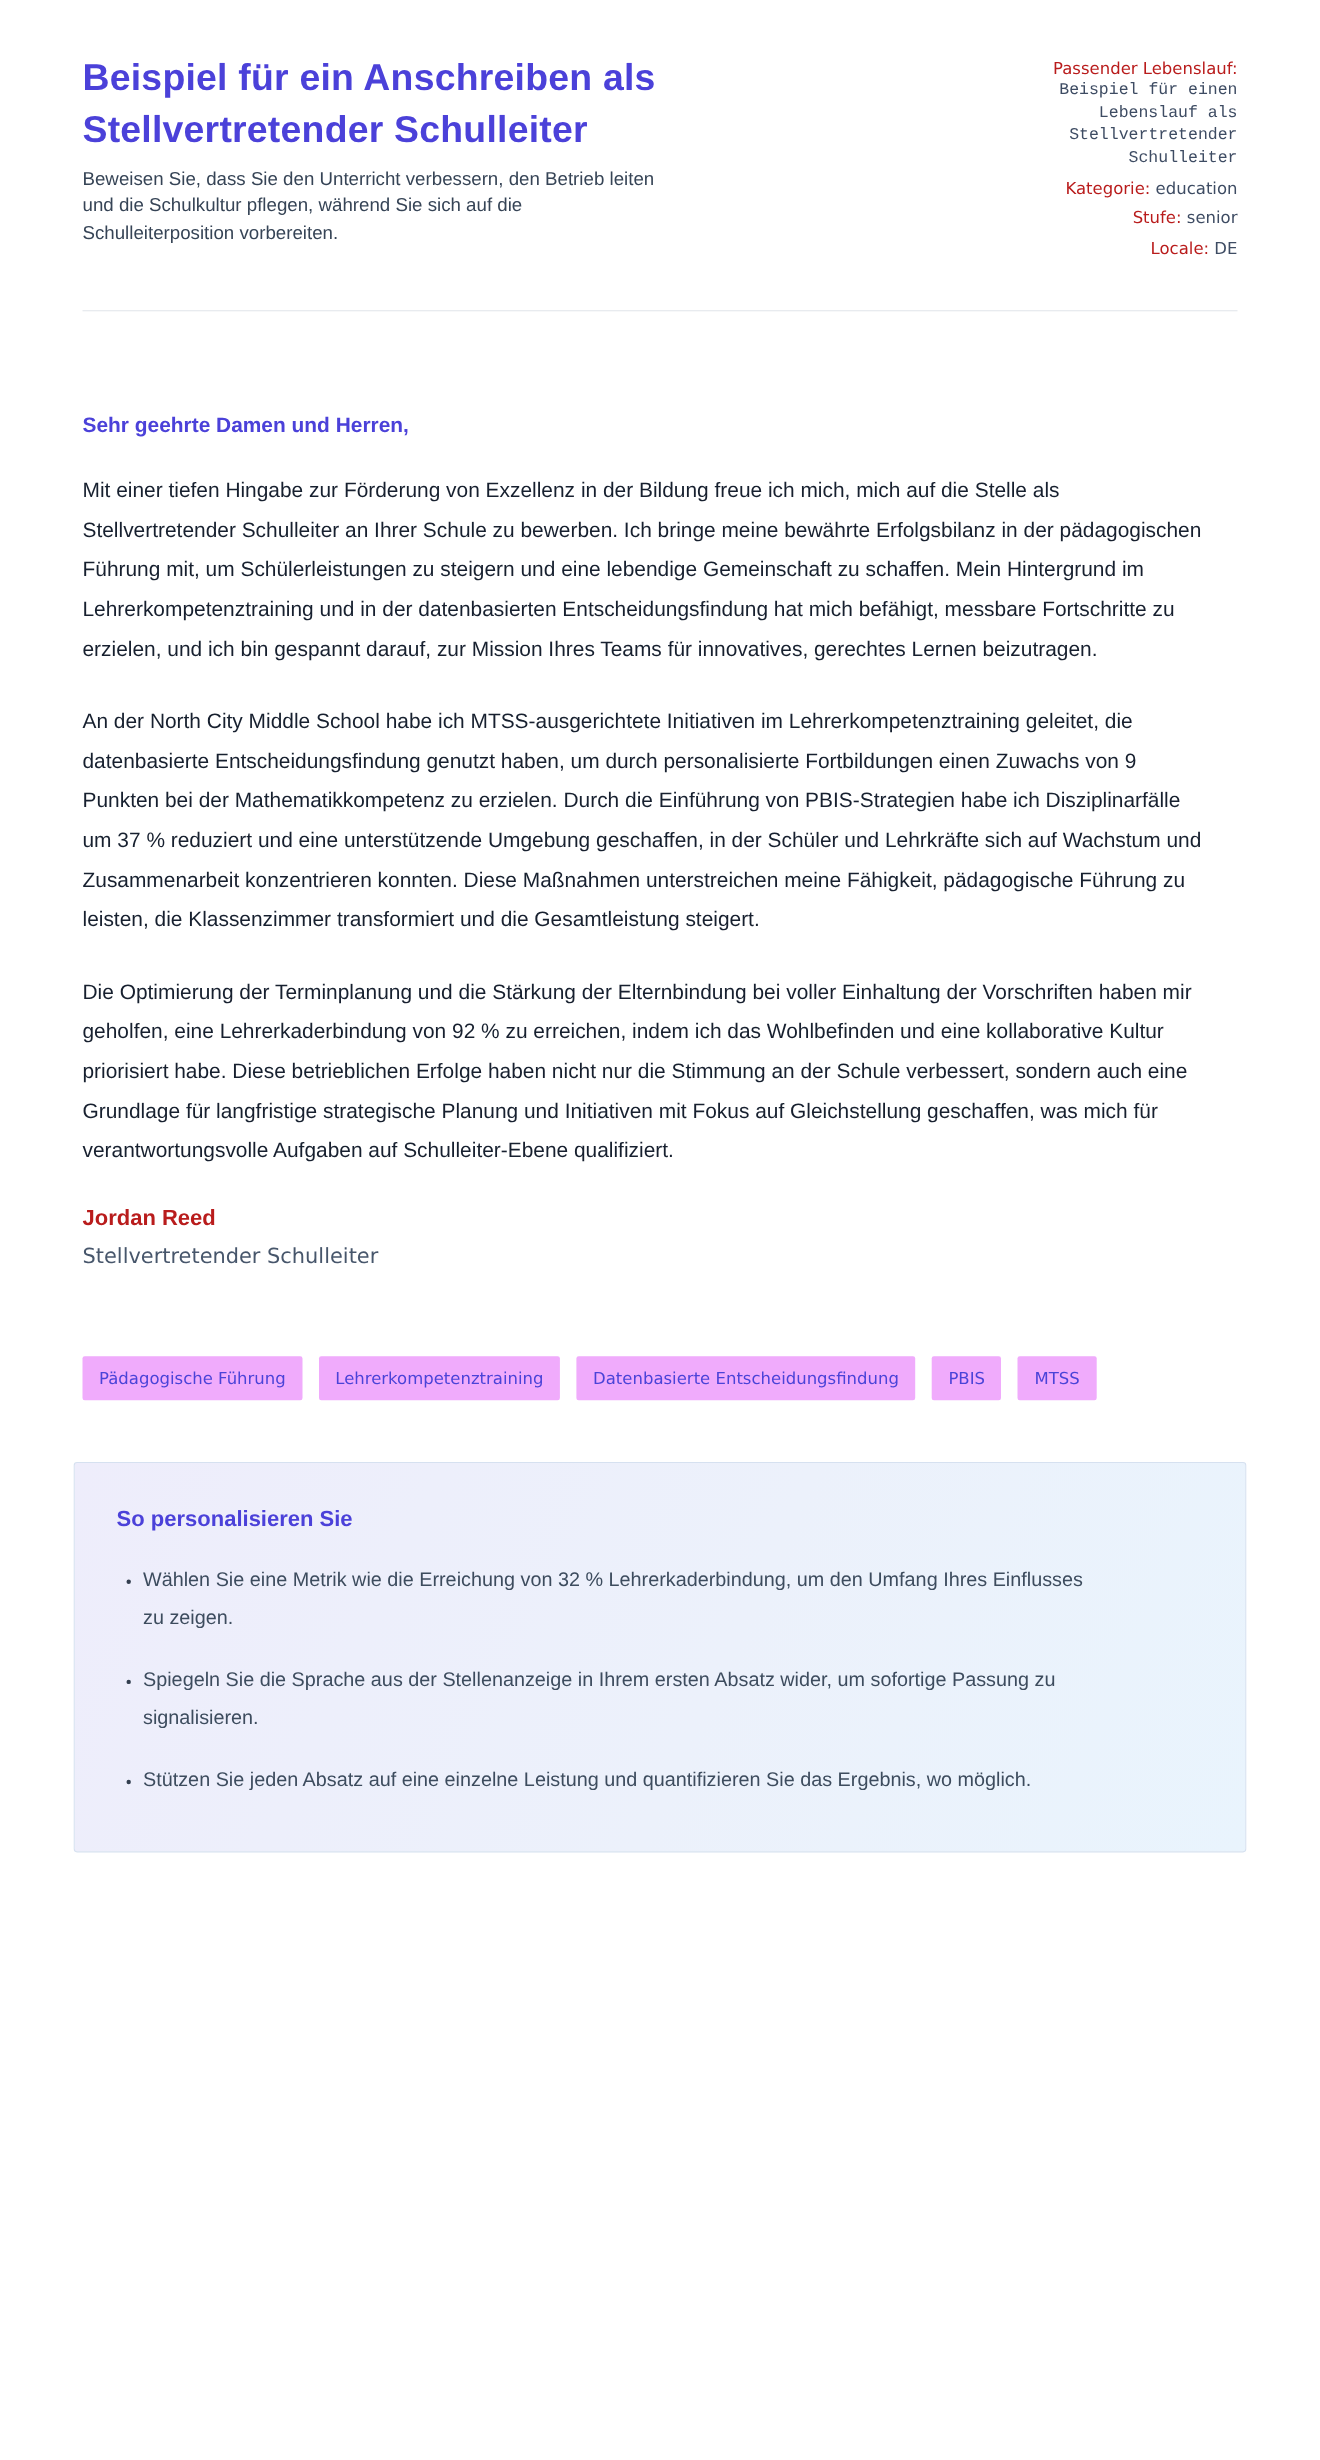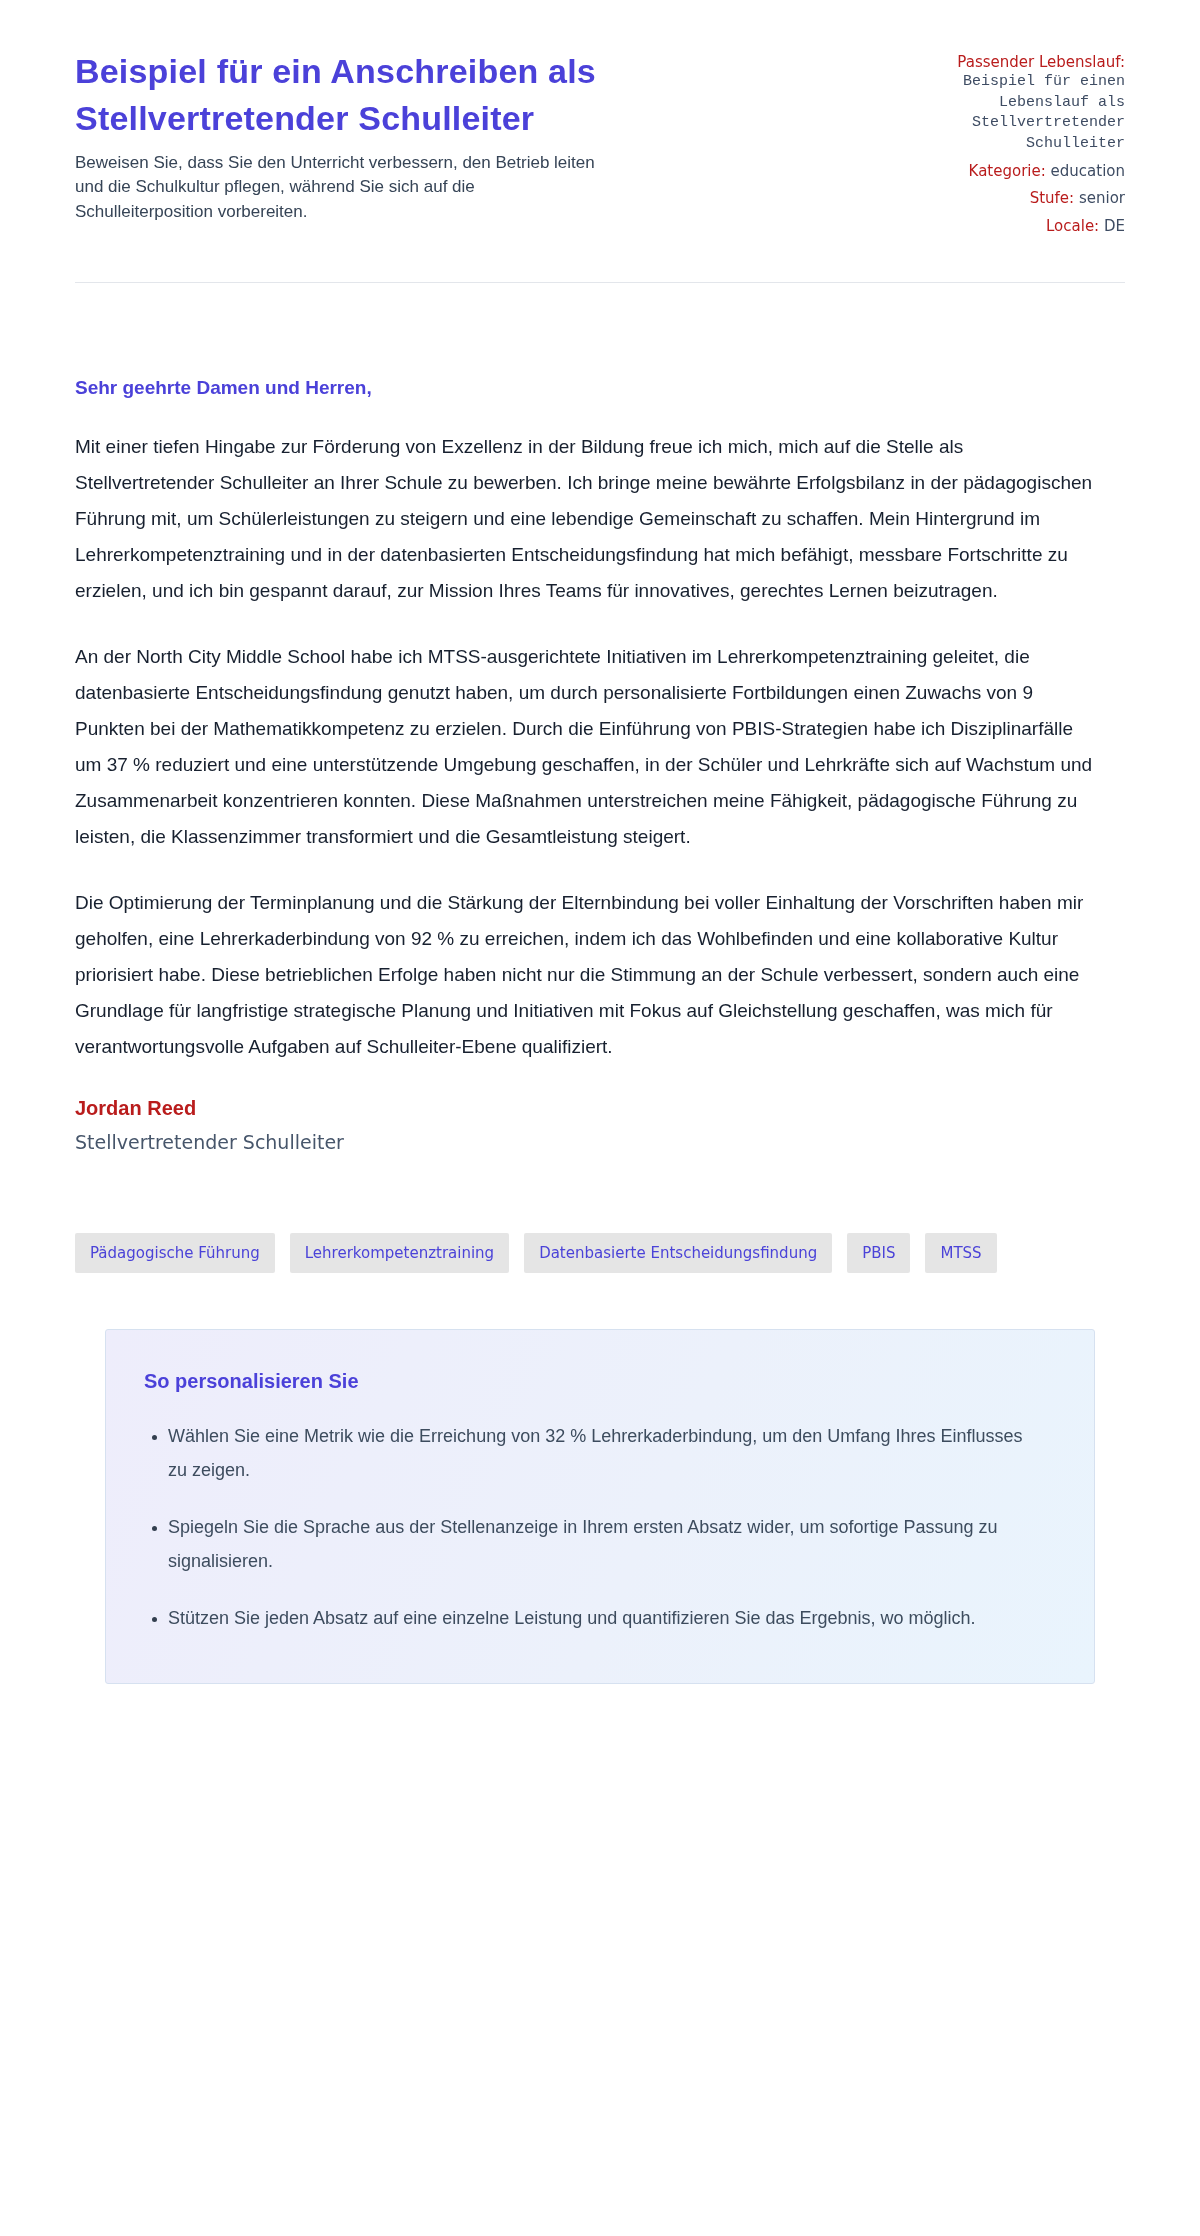--- a/index.html
+++ b/index.html
@@ -73,32 +73,32 @@
     margin-top: 11px;
     font-size: 19px;
     color: #47566B;
     font-family: "DejaVu Sans", sans-serif;
   }
 
   
   .tags { margin-top: 80px; display: flex; flex-wrap: wrap; gap: 18px 15px; max-width: 1000px; }
   .tag {
     display: inline-block;
-    background: #e5e5e5;
+    background: #f0abfc;
     color: #4B43D8;
     font-size: 15px;
     font-family: "DejaVu Sans", sans-serif;
     padding: 11px 15px;
     border-radius: 2px;
     white-space: nowrap;
   }
 
   
   .tips-box {
-    width: 990px;
+    width: 1066px;
     margin: 56px auto 0 auto;
     border: 1px solid #D6E1F0;
     border-radius: 3px;
     background: linear-gradient(115deg, #EEEDFB 0%, #ECF1FB 55%, #E9F4FD 100%);
     padding: 40px 38px 48px 38px;
   }
   .tips-heading {
     font-size: 20px;
     font-weight: 700;
     color: #4B41D9;

